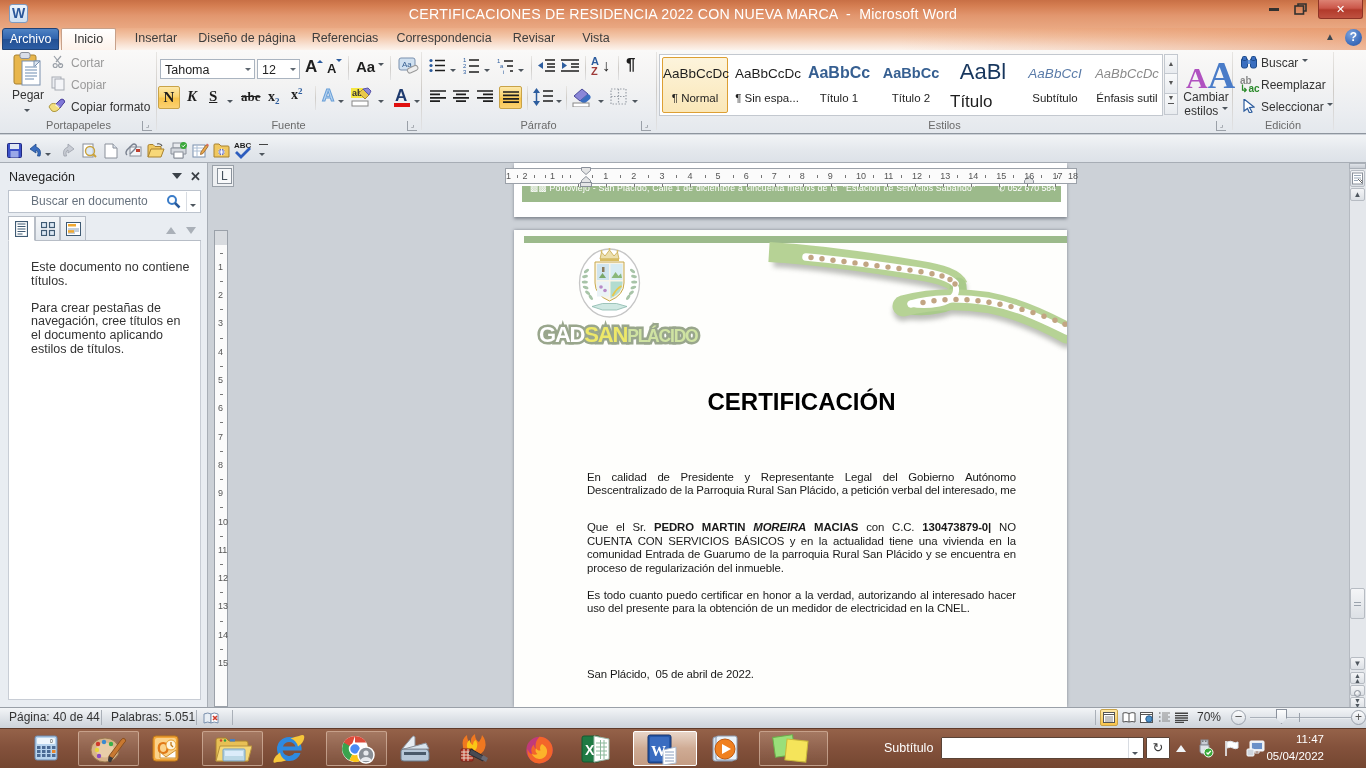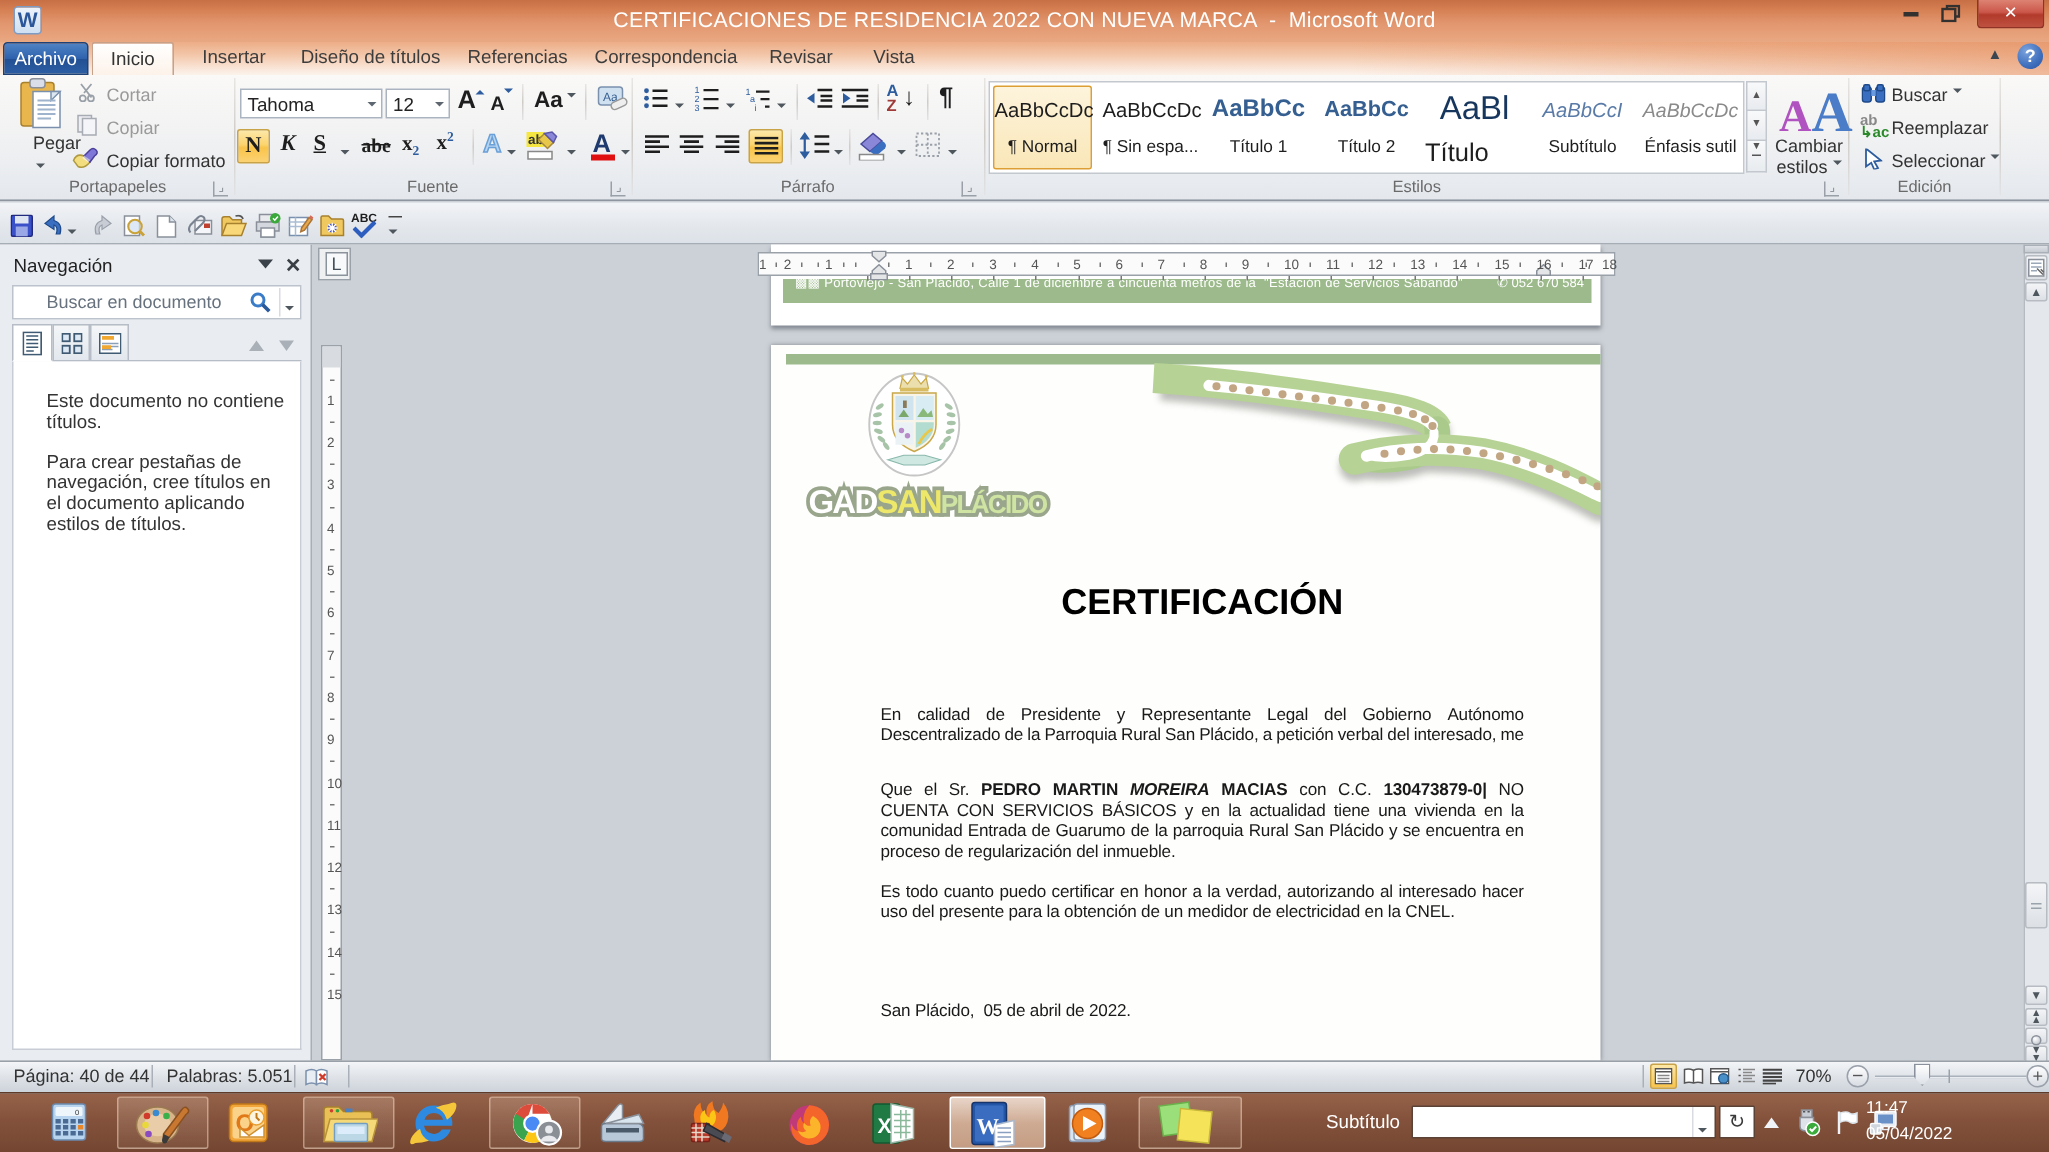--- a/index.html
+++ b/index.html
@@ -55,41 +55,41 @@
 
 #vscroll{left:1349px;top:163px;width:17px;height:544px;background:#e4e7eb;border-left:1px solid #b5bac1}
 .scrbtn{left:1350px;width:15px;background:linear-gradient(180deg,#f4f5f7,#dce0e5);border:1px solid #b7bcc3;border-radius:2px}
 
 #statusbar{left:0;top:707px;width:1366px;height:21px;background:linear-gradient(180deg,#f3f5f7,#dfe3e8 50%,#cdd3da);border-top:1px solid #9aa0a8;color:#333;font-size:12px}
 .ssep{top:710px;width:1px;height:15px;background:#aab0b8}
 
 #taskbar{left:0;top:728px;width:1366px;height:40px;background:linear-gradient(180deg,#956249 0%,#84523c 45%,#744631 100%);border-top:1px solid #5f3a29}
 .tbtn{top:731px;height:35px;border:1px solid rgba(255,230,210,.45);border-radius:2px;background:linear-gradient(180deg,rgba(255,240,225,.18),rgba(255,240,225,.06))}
 #tbword{background:linear-gradient(180deg,#e8d5c8,#cfab94 50%,#c49c83);border:1px solid #fff}
-#clock{left:1244px;top:731px;width:80px;color:#fff;font-size:11.5px;text-align:left;line-height:17px}
+#clock{left:1244px;top:731px;width:80px;color:#fff;font-size:11.5px;text-align:right;line-height:17px}
 </style></head>
 <body>
 
 <div class="a" id="titlebar"></div>
 <div class="a" id="titletext">CERTIFICACIONES DE RESIDENCIA 2022 CON NUEVA MARCA &nbsp;-&nbsp; Microsoft Word</div>
 <div class="a" id="wicon">W</div>
 <div class="a" style="left:1269px;top:8px;width:10px;height:3px;background:#33312f"></div>
 <svg class="a" style="left:1294px;top:3px" width="13" height="12" viewBox="0 0 13 12">
     <rect x="1" y="3" width="8.5" height="8" fill="none" stroke="#33312f" stroke-width="1.6"></rect>
     <path d="M4 3 V1 H12 V8 H10" fill="none" stroke="#33312f" stroke-width="1.6"></path>
   </svg>
 <div class="a wbtn" id="btnclose">✕</div>
 
 <div class="a" id="tabrow">
     <div class="a shade"></div>
   </div>
 <div class="a" id="archivo">Archivo</div>
 <div class="a" id="iniciotab">Inicio</div>
 <div class="a tab" style="left:120px;width:72px;">Insertar</div>
-<div class="a tab" style="left:192px;width:110px;">Diseño de títulos</div>
+<div class="a tab" style="left:192px;width:110px;">Diseño de página</div>
 <div class="a tab" style="left:302px;width:86px;">Referencias</div>
 <div class="a tab" style="left:388px;width:112px;">Correspondencia</div>
 <div class="a tab" style="left:500px;width:68px;">Revisar</div>
 <div class="a tab" style="left:568px;width:56px;">Vista</div>
 <div class="a" style="left:1322px;top:31px;width:16px;height:12px;color:#3c4650;font-size:10px;text-align:center;line-height:12px">▲</div>
 <div class="a" style="left:1345px;top:29px;width:17px;height:17px;border-radius:50%;background:radial-gradient(circle at 35% 30%,#7ba3dd,#3f6fbd 60%,#2c55a0);color:#fff;font-size:12px;font-weight:bold;text-align:center;line-height:17px">?</div>
 
 <div class="a" id="ribbon"></div>
 
 <div class="a gsep" style="left:156px"></div>
@@ -100,21 +100,21 @@
 
 <svg class="a" style="left:13px;top:52px" width="30" height="36" viewBox="0 0 30 36">
  <rect x="1" y="3" width="22" height="29" rx="2" fill="#e8b64c" stroke="#a8812f"></rect>
  <rect x="7" y="0.5" width="10" height="6" rx="2" fill="#d9dee8" stroke="#8a8f99"></rect>
  <rect x="9" y="9" width="18" height="24" fill="#fff" stroke="#7a90ad"></rect>
  <path d="M21 9 h6 l-6 6 z" fill="#dce6f0" stroke="#7a90ad"></path>
  <g stroke="#9fb4cc" stroke-width="1.3">
       <path d="M12 15h12M12 18h12M12 21h12M12 24h12M12 27h9"></path>
     </g>
 </svg>
-<div class="a ribtxt" style="left:2px;top:88px;width:52px;text-align:right">Pegar</div>
+<div class="a ribtxt" style="left:2px;top:88px;width:52px;text-align:center">Pegar</div>
 <div class="a" style="left:24px;top:104px"><span class="dna"></span></div>
 <svg class="a" style="left:52px;top:55px" width="13" height="13" viewBox="0 0 13 13">
     <g stroke="#9aa0a8" fill="none" stroke-width="1.2">
       <path d="M2 1 L9 10 M9 1 L4 7"></path>
       <circle cx="3.2" cy="10.6" r="2"></circle>
       <circle cx="8.6" cy="10.6" r="2"></circle>
     </g>
   </svg>
 <div class="a ribtxt gray" style="left:71px;top:56px">Cortar</div>
 <svg class="a" style="left:51px;top:76px" width="15" height="15" viewBox="0 0 15 15">

